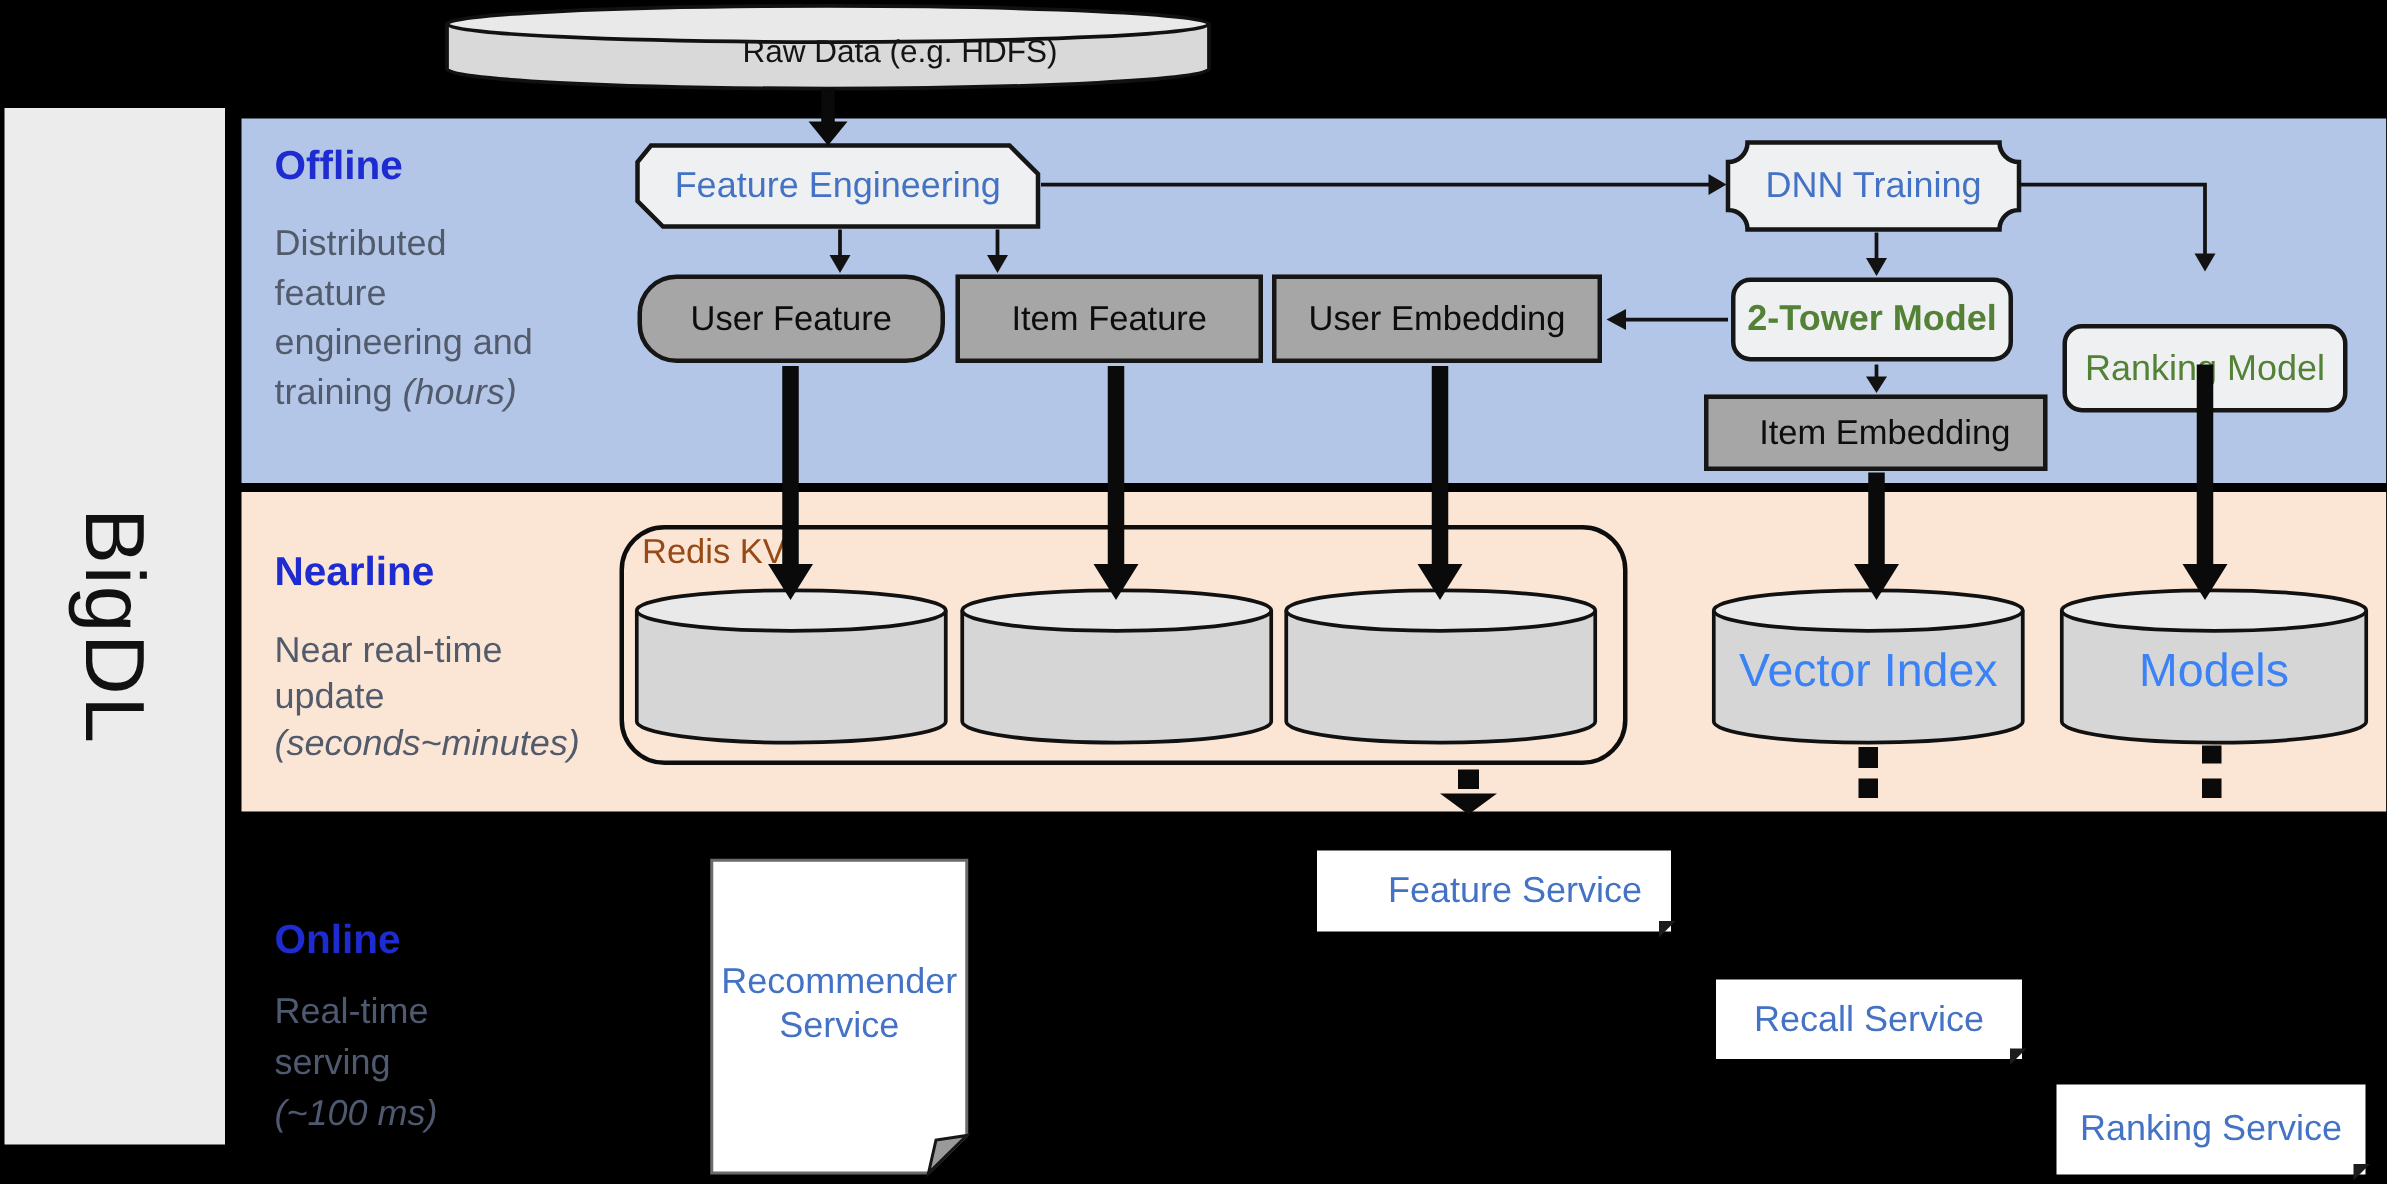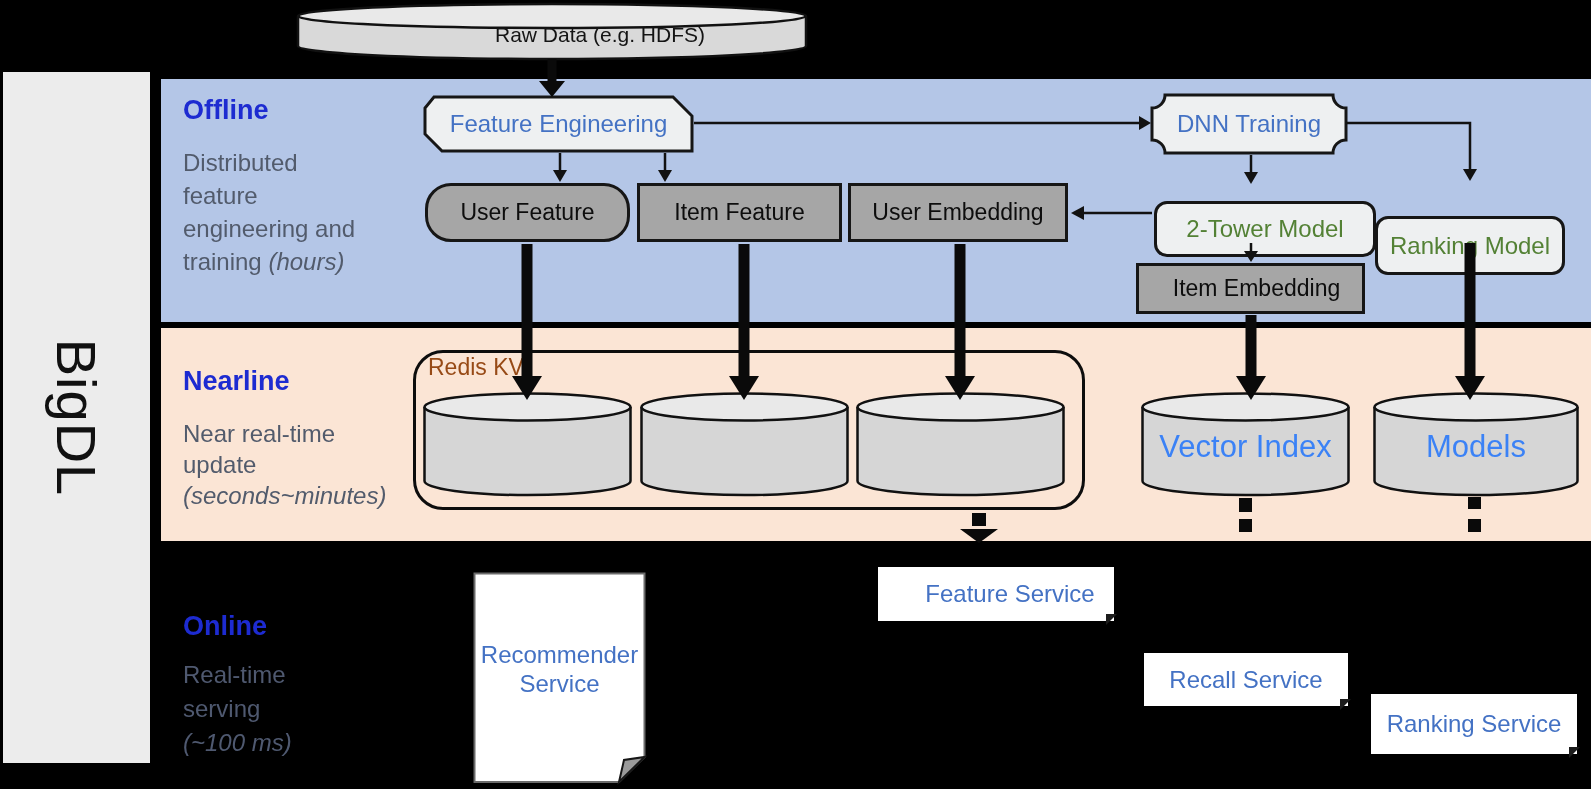--- a/index.html
+++ b/index.html
@@ -128,21 +128,21 @@
   <div class="gray-box" style="left:637px;top:183px;width:205px;height:59px;">
       <span>Item Feature</span>
     </div>
   <div class="gray-box" style="left:848px;top:183px;width:220px;height:59px;">
       <span>User Embedding</span>
     </div>
   <div class="gray-box" style="left:1136px;top:263px;width:229px;height:51px;padding-left:12px;">
       <span>Item Embedding</span>
     </div>
 
-  <div class="light-rounded green-text" style="left:1154px;top:201px;width:222px;height:56px;">
+  <div class="light-rounded green-text" style="left:1154px;top:185px;width:188px;height:56px;font-weight:bold;">
       <span>2-Tower Model</span>
     </div>
   <div class="light-rounded green-text" style="left:1375px;top:183px;width:190px;height:59px;margin-top:33px;">
       <span>Ranking Model</span>
     </div>
 
   <svg class="abs" style="left:473px;top:572px;" width="175" height="213">
     <path d="M1.5 1.5 H171.5 V185 L146 210 H1.5 Z" fill="#ffffff" stroke="#6b6b6b" stroke-width="2"></path>
     <path d="M171.5 185 L146 210 L151 188 Z" fill="#9a9a9a" stroke="#161616" stroke-width="2"></path>
   </svg>
@@ -152,21 +152,21 @@
   </div>
 
   <div class="svc" style="left:878px;top:567px;width:208px;height:54px;padding-left:28px;">
     <span>Feature Service</span>
     <span class="fold"></span>
   </div>
   <div class="svc" style="left:1144px;top:653px;width:204px;height:53px;">
     <span>Recall Service</span>
     <span class="fold"></span>
   </div>
-  <div class="svc" style="left:1371px;top:694px;width:206px;height:60px;">
+  <div class="svc" style="left:1371px;top:723px;width:206px;height:60px;">
     <span>Ranking Service</span>
     <span class="fold"></span>
   </div>
 
   <svg class="overlay" width="1591" height="789">
 
     <path d="M552 59 V82" stroke="#0a0a0a" stroke-width="9" fill="none"></path>
     <polygon points="539,81 565,81 552,97" fill="#0a0a0a"></polygon>
 
     <path d="M560 153 V171" stroke="#121212" stroke-width="2.5" fill="none"></path>

